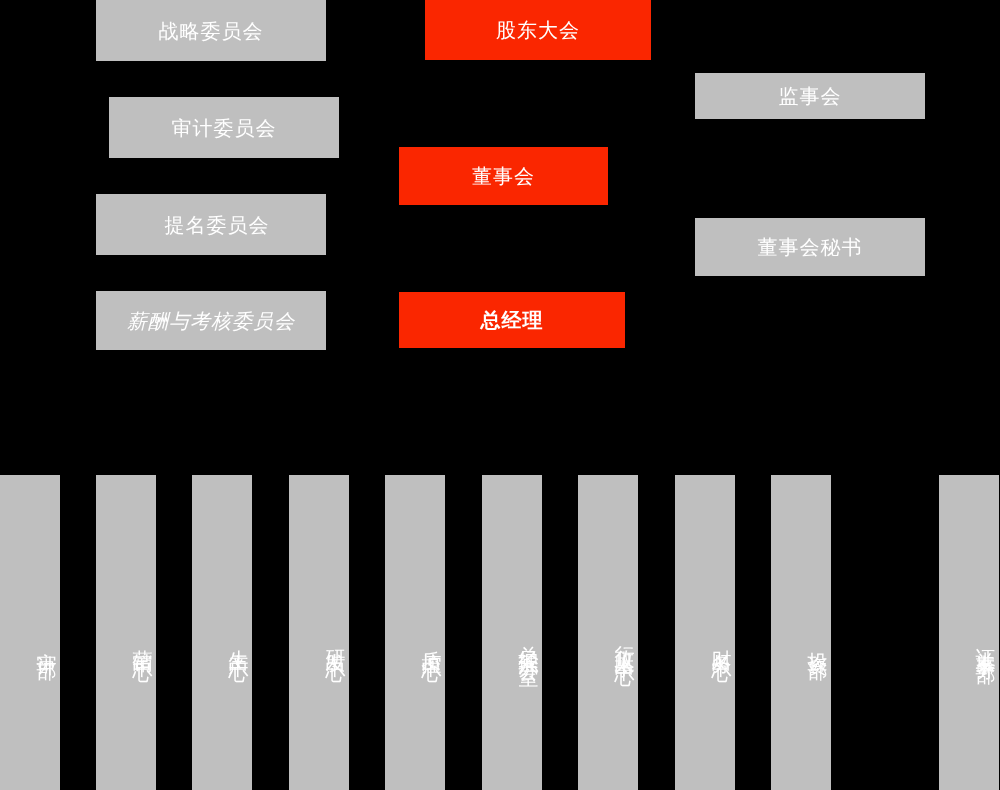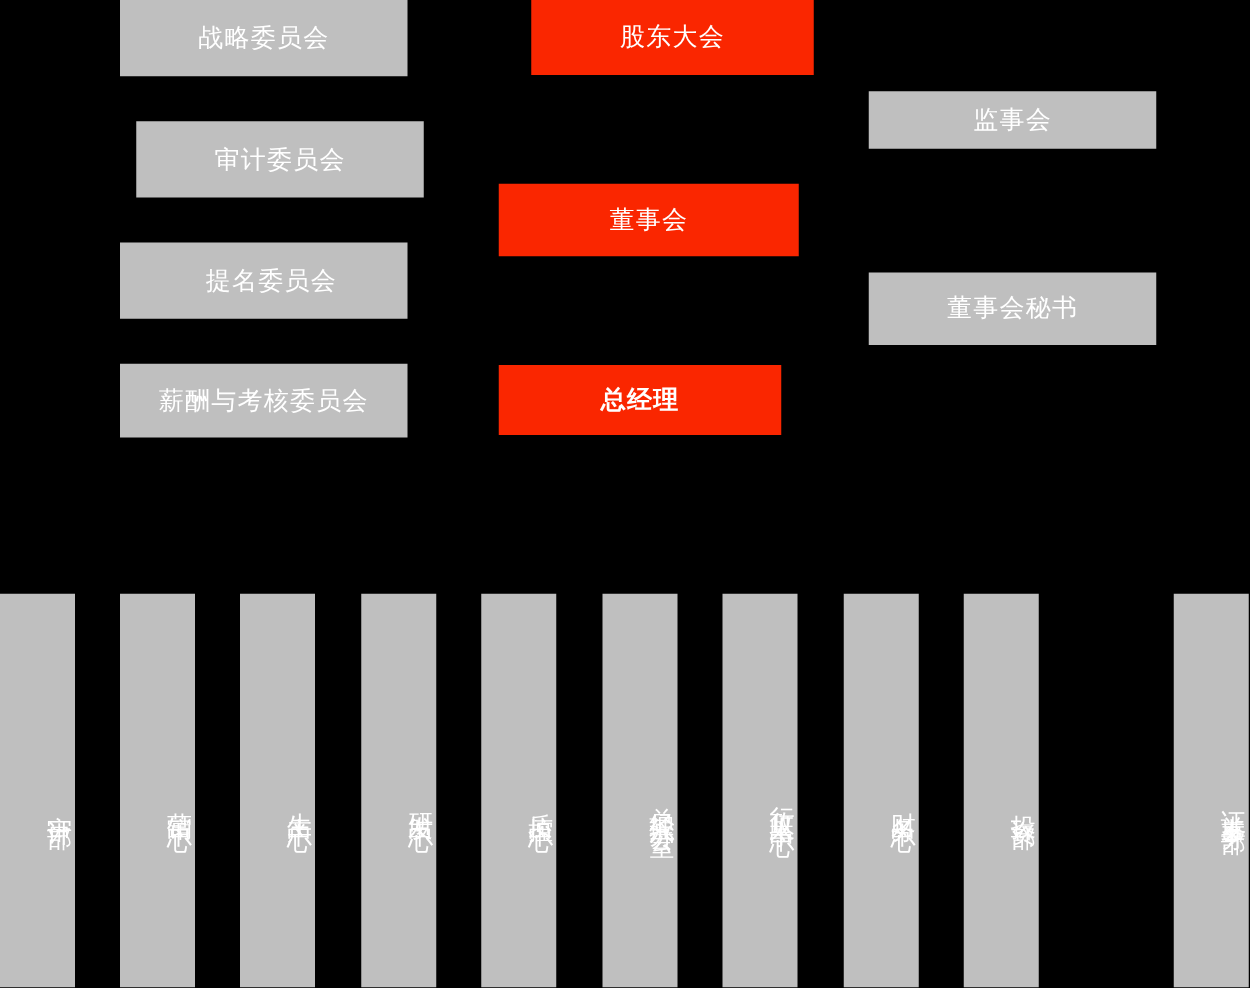--- a/index.html
+++ b/index.html
@@ -52,27 +52,27 @@
 
 <div class="node gray" style="left: 96px; top: 0px; width: 230px; height: 61px;">
     <span>战略委员会</span>
   </div>
 <div class="node gray" style="left: 96px; top: 97px; width: 230px; height: 61px; margin-left: 13px;">
     <span>审计委员会</span>
   </div>
 <div class="node gray" style="left: 96px; top: 194px; width: 230px; height: 61px; padding-left: 12px;">
     <span>提名委员会</span>
   </div>
-<div class="node gray" style="left: 96px; top: 291px; width: 230px; height: 59px;">
+<div class="node gray" style="left: 96px; top: 291px; width: 230px; height: 59px; font-style: italic;">
     <span>薪酬与考核委员会</span>
   </div>
 <div class="node red" style="left: 399px; top: 0px; width: 226px; height: 60px; margin-left: 26px;">
     <span>股东大会</span>
   </div>
-<div class="node red" style="left: 399px; top: 147px; width: 240px; height: 58px;">
+<div class="node red" style="left: 399px; top: 147px; width: 209px; height: 58px;">
     <span>董事会</span>
   </div>
 <div class="node red" style="left: 399px; top: 292px; width: 226px; height: 56px; font-weight: bold;">
     <span>总经理</span>
   </div>
 <div class="node gray" style="left: 695px; top: 73px; width: 230px; height: 46px;">
     <span>监事会</span>
   </div>
 <div class="node gray" style="left: 695px; top: 218px; width: 230px; height: 58px; align-items: center;">
     <span>董事会秘书</span>

